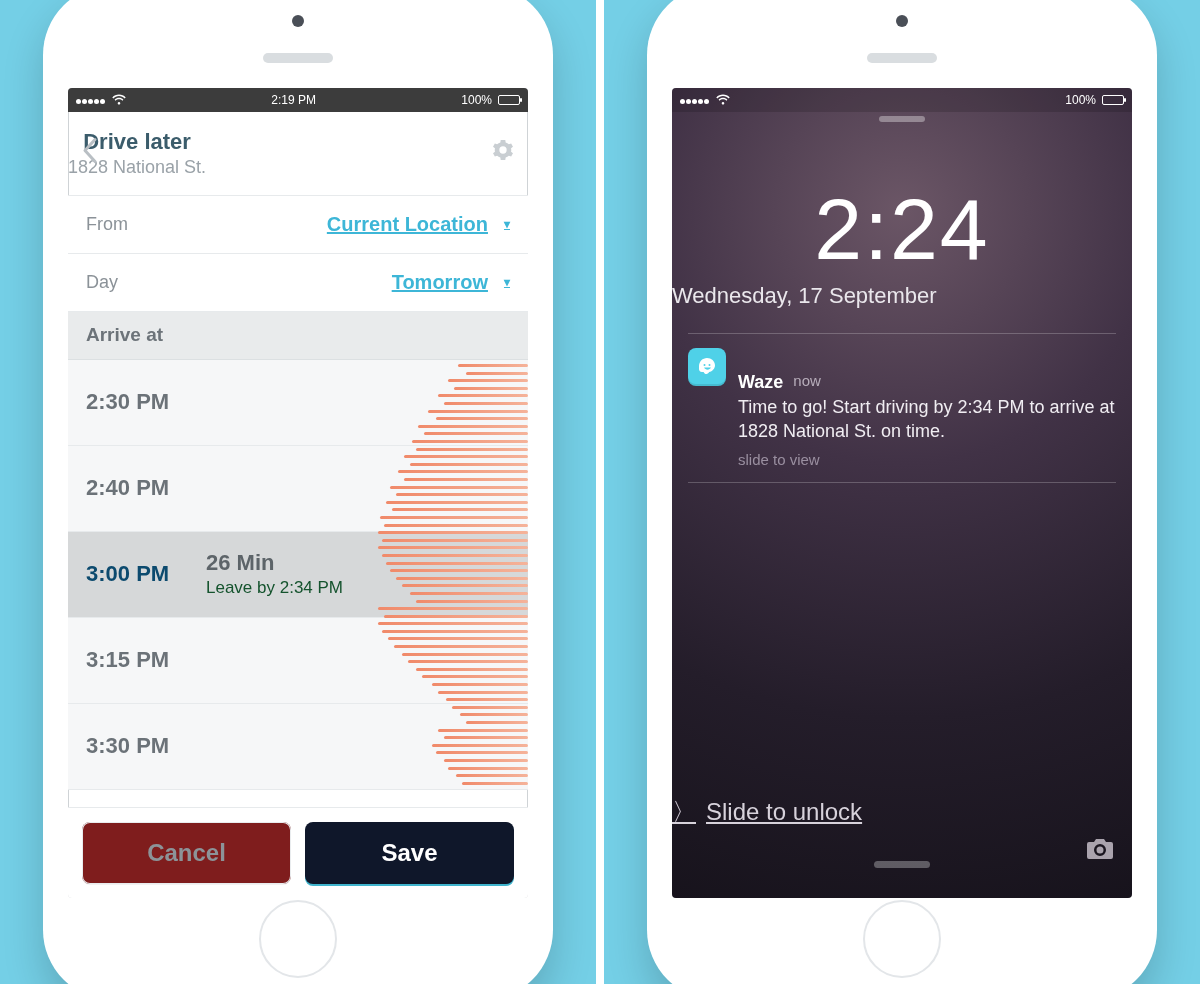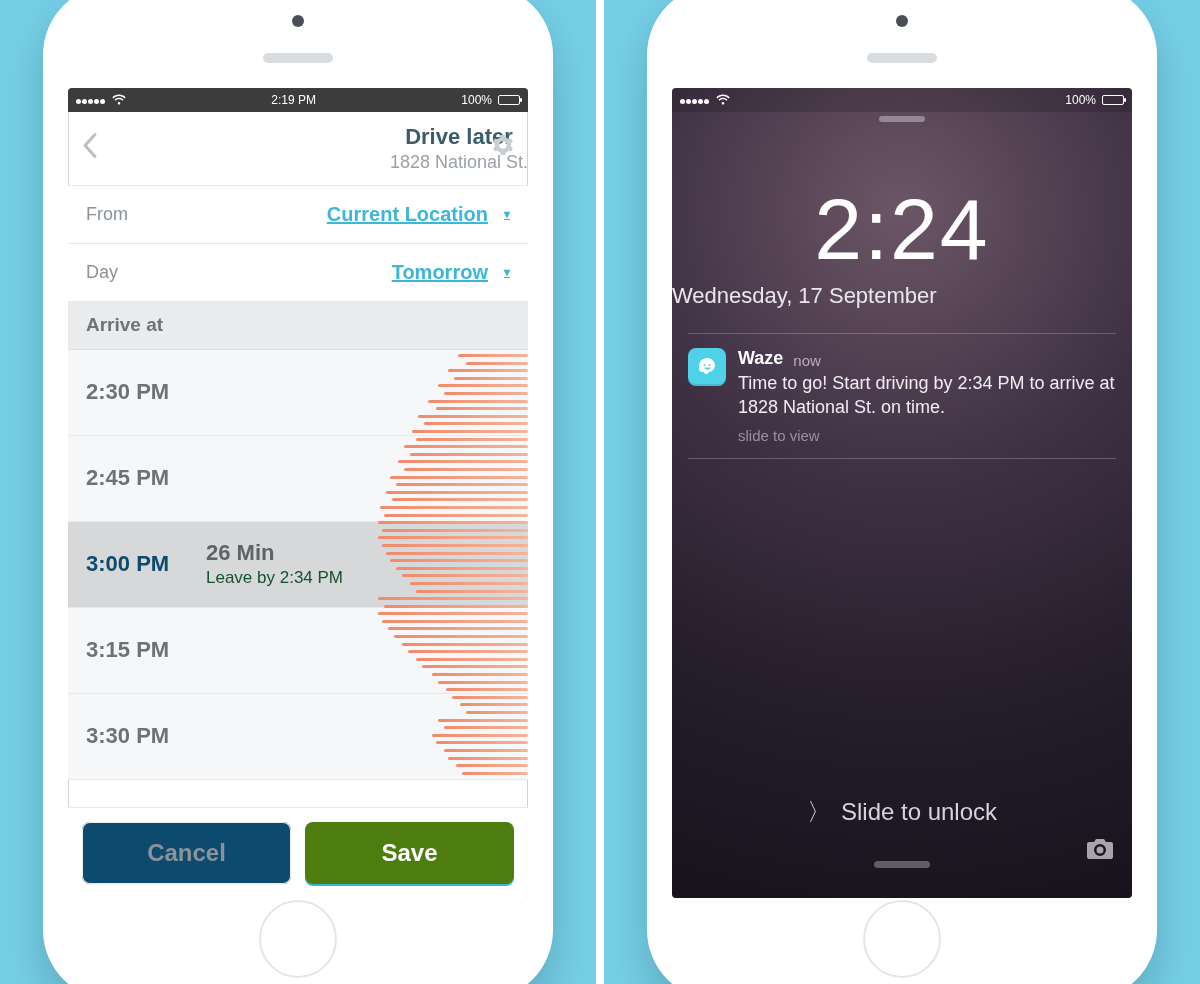--- a/index.html
+++ b/index.html
@@ -69,21 +69,21 @@
   .wifi-icon svg { display:block; }
   .battery {
     display:inline-flex; align-items:center; gap:2px;
   }
   .batt-body { width:22px; height:10px; border:1px solid #fff; border-radius:2px; position:relative; }
   .batt-body::after { content:""; position:absolute; right:-3px; top:2px; width:2px; height:4px; background:#fff; border-radius:1px;}
   .batt-fill { background:#fff; height:100%; width:100%; }
 
   
   .w-header {
-    height: 74px; display:flex; align-items:center; justify-content:flex-end;
+    height: 84px; display:flex; align-items:center; justify-content:flex-start;
     position:relative; border-bottom:1px solid #e7eaec;
   }
   .w-back {
     position:absolute; left:14px; top:50%; transform:translateY(-50%);
     color:#b9bfc4; font-size:28px; line-height:1;
   }
   .w-gear {
     position:absolute; right:14px; top:50%; transform:translateY(-50%);
     color:#c9ced2; font-size:22px;
   }
@@ -131,22 +131,22 @@
 
   .w-footer {
     position:absolute; bottom:0; left:0; right:0;
     background:#fff; border-top:1px solid #e7eaec;
     padding:14px; display:flex; gap:14px;
   }
   .btn {
     flex:1; height:62px; border-radius:8px; display:flex; align-items:center; justify-content:center;
     font-size:24px; font-weight:600;
   }
-  .btn-cancel { background:#0c4a6e; color:#8c9398; box-shadow: 0 1px 0 rgba(0,0,0,.05), inset 0 0 0 1px #e9ecee; }
-  .btn-save { background:#4d7c0f; color:#fff; box-shadow:0 2px 0 #3fb4cd; }
+  .btn-cancel { background:#7f1d1d; color:#8c9398; box-shadow: 0 1px 0 rgba(0,0,0,.05), inset 0 0 0 1px #e9ecee; }
+  .btn-save { background:#0f172a; color:#fff; box-shadow:0 2px 0 #3fb4cd; }
 
   
   .lock {
     width:100%; height:100%;
     background: radial-gradient(circle at 50% 15%, #6b5666 0%, #413246 35%, #241d2a 70%, #17131c 100%);
     color:#fff; position:relative;
   }
   .grabber { position:absolute; top:28px; left:50%; transform:translateX(-50%); width:46px; height:6px; border-radius:3px; background:rgba(255,255,255,.35);}
   .lock-time { font-size:86px; font-weight:200; text-align:center; margin-top:68px; letter-spacing:2px; }
   .lock-date { font-size:22px; font-weight:300; color:#eae7ec; margin-top:4px; }
@@ -154,29 +154,29 @@
   .notif {
     margin:14px 16px 0; display:flex; gap:12px;
   }
   .notif-icon {
     width:38px; height:38px; border-radius:8px; background:#4fd1e8;
     display:flex; align-items:center; justify-content:center; flex:0 0 38px;
     box-shadow: inset 0 -2px 0 rgba(0,0,0,.1);
   }
   .notif-icon svg { display:block; }
   .notif-body { flex:1; }
-  .notif-head { display:flex; align-items:flex-end; gap:10px; }
+  .notif-head { display:flex; align-items:flex-start; gap:10px;margin-top:24px; }
   .notif-head .app { font-weight:700; font-size:18px; }
   .notif-head .when { color:#b7adba; font-size:15px; }
   .notif-text { font-size:18px; line-height:1.35; margin-top:2px; color:#f0edf2; }
   .notif-slide { color:#9a8fa0; font-size:15px; margin-top:8px; }
 
   .unlock {
-    position:absolute; bottom:70px; left:0; right:0; text-align:center;
-    color:#d7d2db; font-size:24px; font-weight:300;
+    position:absolute; bottom:70px; left:0; right:0; 
+    color:#d7d2db; font-size:24px; font-weight:300;text-decoration:underline;
   }
   .unlock .chev { margin-right:10px; color:#cfc8d4; }
   .cam-icon {
     position:absolute; right:18px; bottom:30px; color:#aaa3ad; font-size:26px;
   }
   .bottom-grabber {
     position:absolute; bottom:30px; left:50%; transform:translateX(-50%);
     width:56px; height:7px; border-radius:4px; background:rgba(255,255,255,.3);
   }
 </style>
@@ -239,21 +239,21 @@
           </div>
       </div>
 
       <div class="w-section-head">Arrive at</div>
 
       <div class="w-times" id="times-container" style="height: 430px;">
         <div class="w-time-row">
             <div class="time">2:30 PM</div>
           </div>
           <div class="w-time-row">
-            <div class="time">2:45 PM</div>
+            <div class="time">2:40 PM</div>
           </div>
           <div class="w-time-row selected">
             <div class="time">3:00 PM</div>
             <div class="w-detail">
               <div class="d1">26 Min</div>
               <div class="d2">Leave by 2:34 PM</div>
             </div>
           </div>
           <div class="w-time-row">
             <div class="time">3:15 PM</div>

